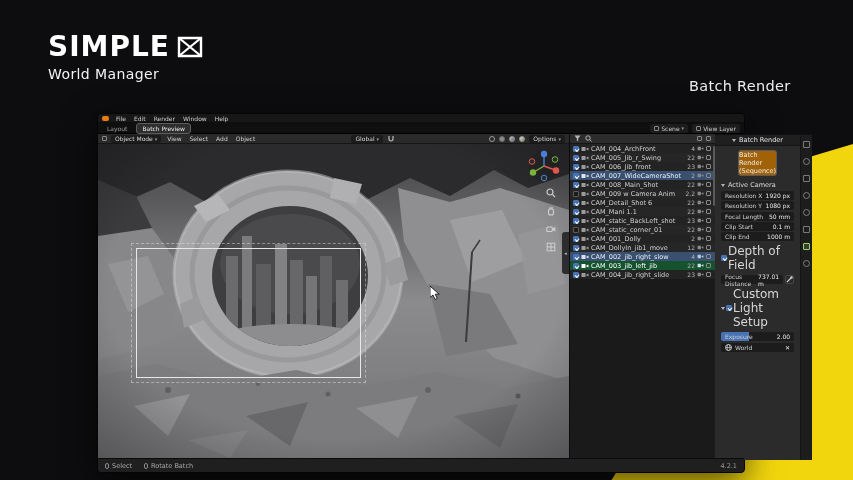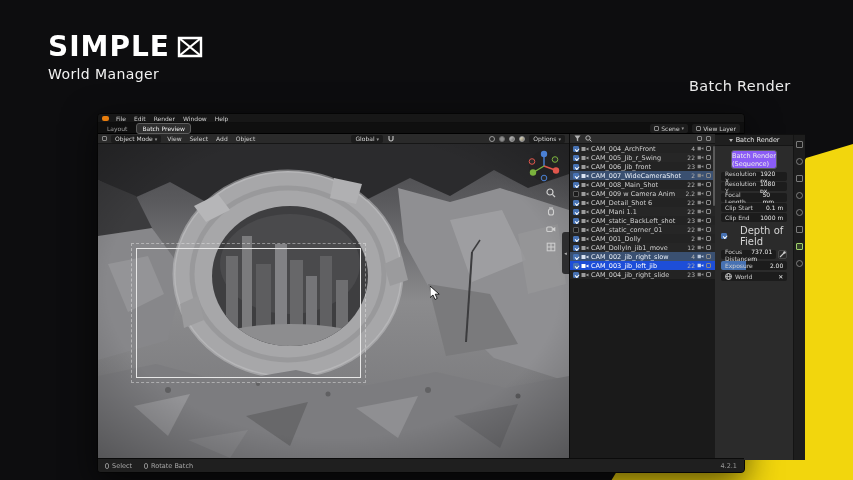--- a/index.html
+++ b/index.html
@@ -51,45 +51,45 @@
   .cursor{position:absolute;left:332px;top:142px}
 
   
   .right-col{position:absolute;left:471px;top:20px;width:177px;height:326px;display:flex;flex-direction:row;border-left:1px solid #0c0c0c}
   .outliner{height:145px;background:#232323;display:flex;flex-direction:column;position:relative}
   .ol-header{height:10px;background:#2d2d2d;display:flex;align-items:center;gap:4px;padding:0 4px;border-bottom:1px solid #161616}
   .ol-rows{flex:1;overflow:hidden}
   .ol-row{height:9px;display:flex;align-items:center;gap:2px;padding:0 4px 0 3px;font-size:6.5px;color:#cfcfcf}
   .ol-row:nth-child(even){background:#262626}
   .ol-row.selected{background:#3a5071;color:#e8eef7}
-  .ol-row.active{background:#1d4ed8;color:#fff}
+  .ol-row.active{background:#14532d;color:#fff}
   .ol-name{flex:1;white-space:nowrap;overflow:hidden;text-overflow:ellipsis}
   .ol-num{width:12px;text-align:right;color:#b5b5b5;font-size:6px}
   .chk{width:6px;height:6px;border:1px solid #5a5a5a;background:#1c1c1c;border-radius:1px;position:relative;flex:none}
   .ol-row.checked .chk-vis{background:#4772b3;border-color:#4772b3}
   .ol-row.checked .chk-vis::after,.chk.on::after{content:"";position:absolute;left:1px;top:1px;width:3px;height:1.6px;
       border-left:1px solid #fff;border-bottom:1px solid #fff;transform:rotate(-45deg)}
   .chk.on{background:#4772b3;border-color:#4772b3}
   .ol-scroll{position:absolute;right:0;top:12px;width:2px;height:60px;background:#5a5a5a;border-radius:1px}
 
   
   .props{flex:1;background:#2b2b2b;display:flex;border-top:1px solid #101010}
   .props-main{flex:1;display:flex;flex-direction:column;overflow:hidden}
   .props-title{height:11px;background:#1f1f1f;display:flex;align-items:center;justify-content:center;gap:3px;
       font-size:6.5px;color:#e3e3e3;border-bottom:1px solid #151515;flex:none}
-  .props-btn{margin:4px 16px 2px;height:19px;background:#8b5cf6;border:1px solid #5a5a5a;border-radius:3px;
+  .props-btn{margin:4px 23px 2px;height:26px;background:#a16207;border:1px solid #5a5a5a;border-radius:3px;
       display:flex;align-items:center;justify-content:center;font-size:6.5px;color:#ececec;flex:none}
   .sect{display:flex;align-items:center;gap:3px;font-size:6.5px;color:#dcdcdc;padding:3px 6px 1px;flex:none}
   .caret-d{width:0;height:0;border-top:3px solid #b5b5b5;border-left:2.5px solid transparent;border-right:2.5px solid transparent;flex:none}
   .fieldcol{display:flex;flex-direction:column;gap:1px;padding:1px 6px;flex:none}
   .field{height:9px;background:#1c1c1c;border-radius:2px;display:flex;align-items:center;justify-content:space-between;
       padding:0 4px;font-size:6px;color:#cfcfcf}
   .field .val{color:#eaeaea}
   .field.slider{background:linear-gradient(to right,#4772b3 0 38%,#1c1c1c 38%)}
-  .rowline{display:flex;align-items:center;gap:13px;padding:2px 6px;font-size:10px;color:#d6d6d6;flex:none}
+  .rowline{display:flex;align-items:center;gap:1px;padding:2px 6px;font-size:12px;color:#d6d6d6;flex:none}
   .dropbtn{width:9px;height:9px;background:#2a2a2a;border:1px solid #474747;border-radius:2px;display:flex;align-items:center;justify-content:center;flex:none}
   .props-tabs{width:12px;background:#1d1d1d;border-left:1px solid #141414;display:flex;flex-direction:column;align-items:center;padding-top:6px;gap:10px;flex:none}
   .tab-ic{width:7px;height:7px;border:1px solid #8b8b8b;border-radius:1px;opacity:.85;flex:none}
   .tab-ic.round{border-radius:50%}
   .tab-ic.activeT{border-color:#9fd06a;background:#34402a;opacity:1}
 
   
   .bw-status{position:absolute;left:0;bottom:0;width:100%;height:14px;background:#1f1f1f;border-top:1px solid #0b0b0b;
       display:flex;align-items:center;gap:12px;padding:0 7px;font-size:6.5px;color:#a8a8a8;border-radius:0 0 3px 3px}
   .hint{display:flex;align-items:center;gap:3px}
@@ -479,20 +479,24 @@
     </div>
 
     <div class="props">
       <div class="props-main">
         <div class="props-title">
           <span class="caret-d"></span>
           <span>Batch Render</span>
         </div>
         <div class="props-btn">Batch Render (Sequence)</div>
 
+        <div class="sect">
+          <span class="caret-d"></span>
+          <span>Active Camera</span>
+        </div>
 
         <div class="fieldcol">
           <div class="field">
             <span>Resolution X</span>
             <span class="val">1920 px</span>
           </div>
           <div class="field">
             <span>Resolution Y</span>
             <span class="val">1080 px</span>
           </div>
@@ -525,20 +529,25 @@
             <span class="val">737.01 m</span>
           </div>
           <div class="dropbtn">
             <svg width="7" height="7" viewBox="0 0 7 7">
               <line x1="1" y1="6" x2="5" y2="2" stroke="#cfcfcf" stroke-width="1.1"></line>
               <circle cx="5.5" cy="1.5" r="1.2" fill="#cfcfcf"></circle>
             </svg>
           </div>
         </div>
 
+        <div class="rowline">
+          <span class="caret-d"></span>
+          <span class="chk on"></span>
+          <span>Custom Light Setup</span>
+        </div>
 
         <div class="fieldcol">
           <div class="field slider">
             <span>Exposure</span>
             <span class="val">2.00</span>
           </div>
         </div>
 
         <div class="fieldcol" style="flex-direction:row;gap:2px;align-items:center">
           <div class="field" style="flex:1">

